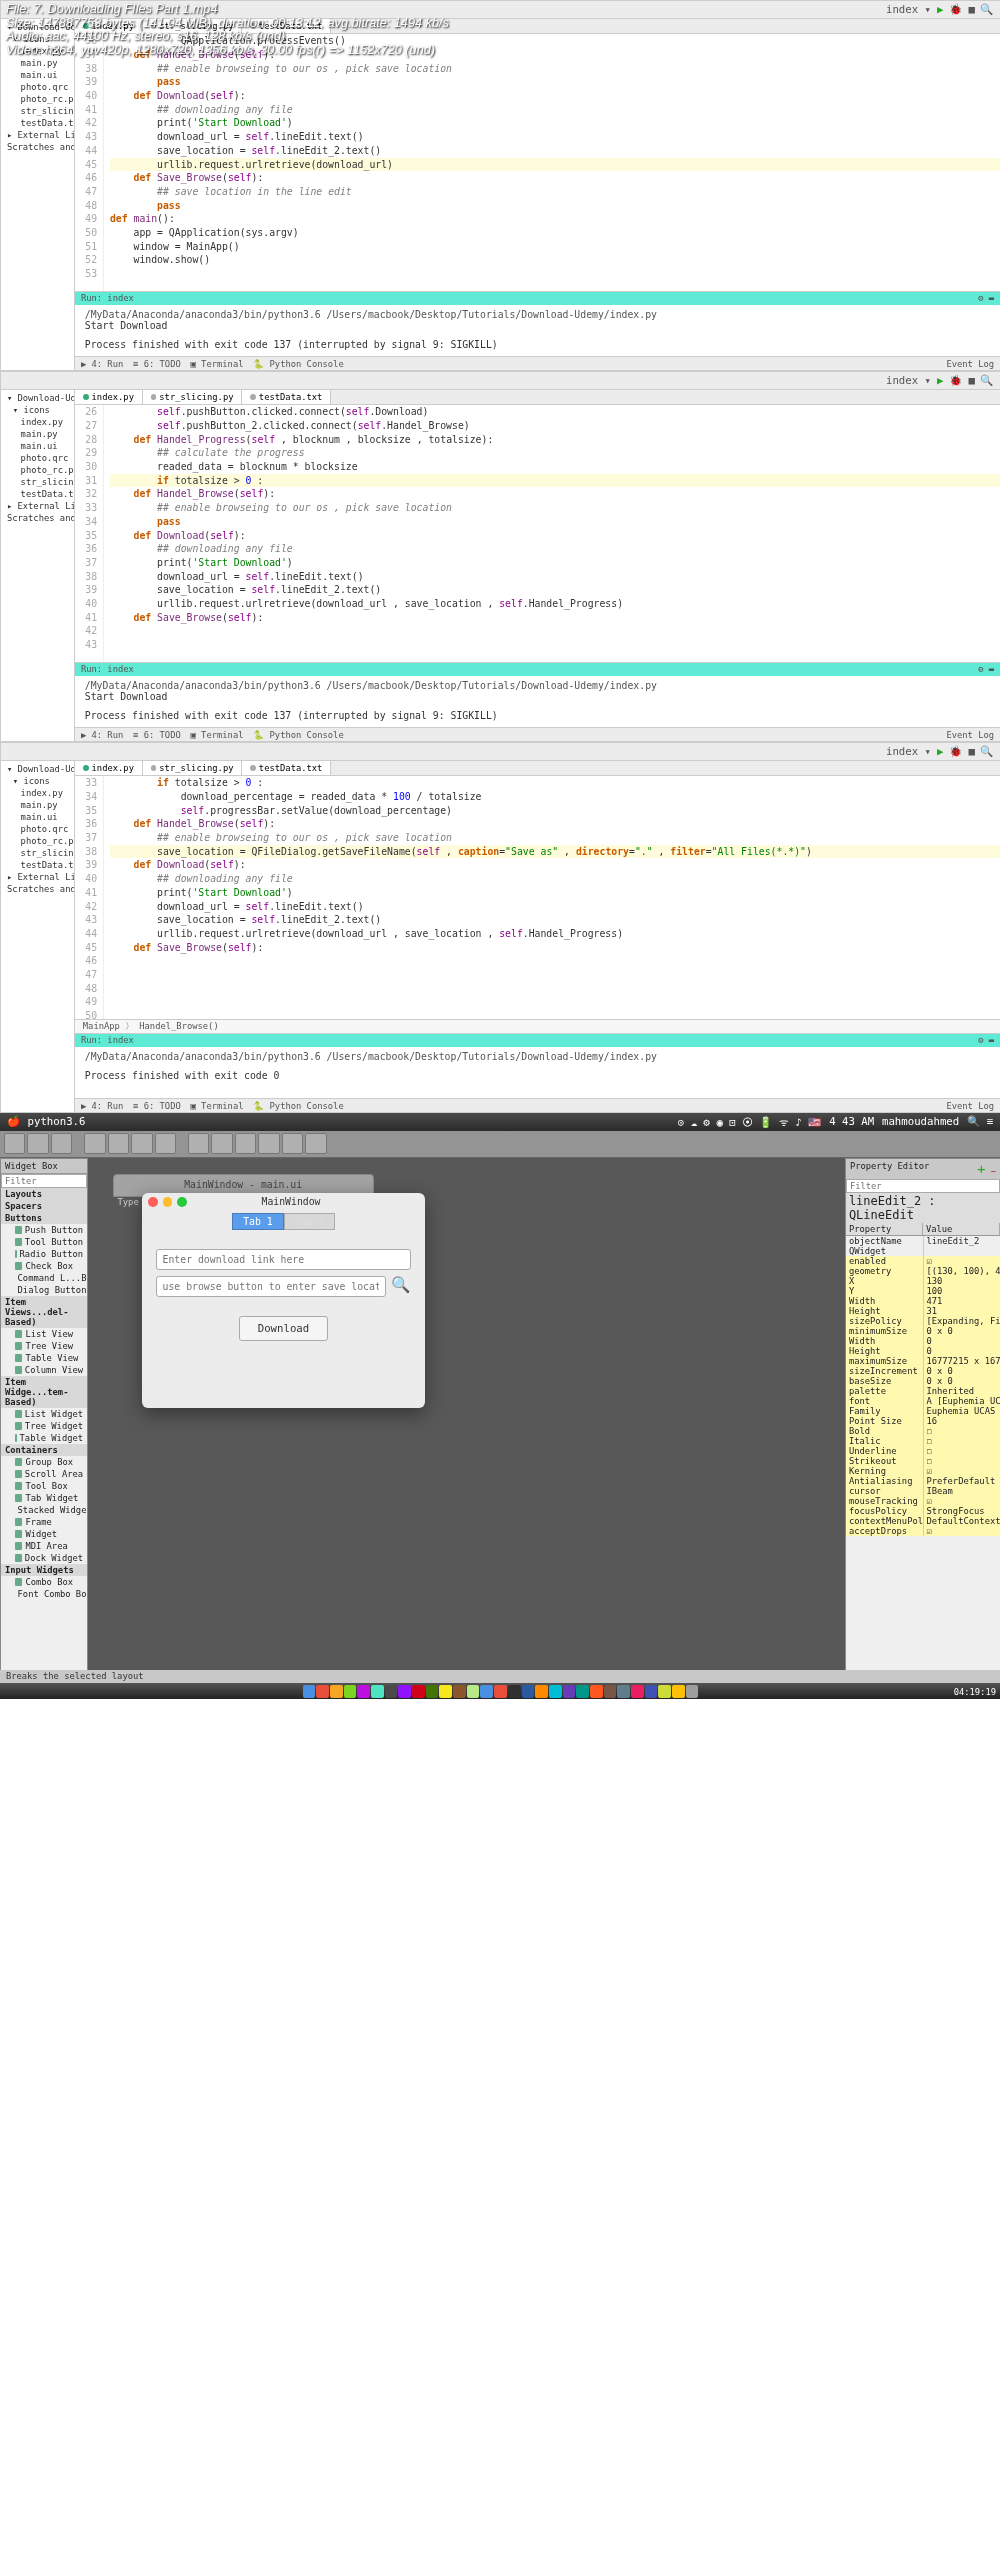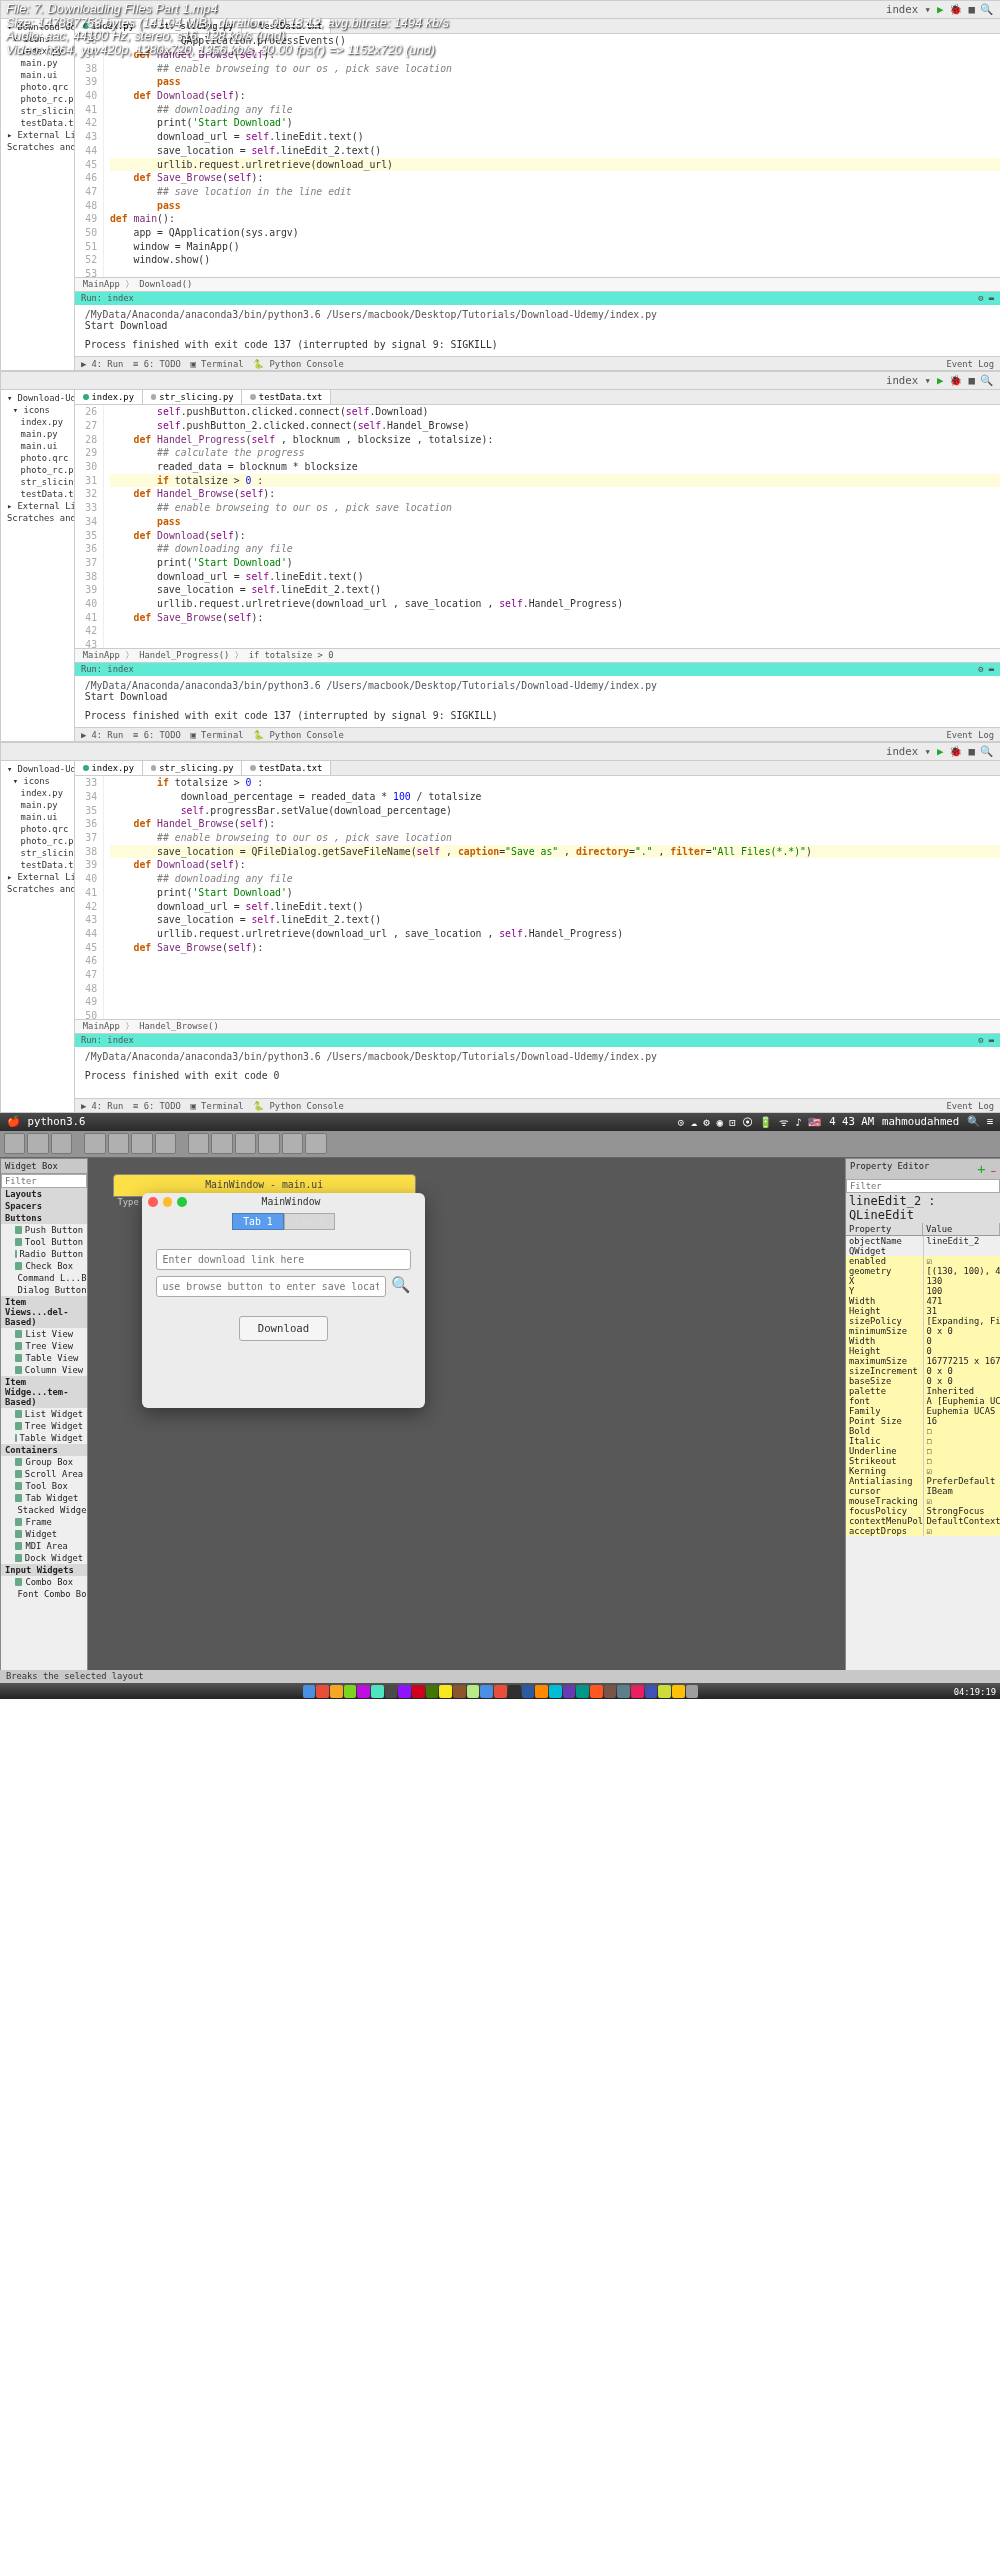--- a/index.html
+++ b/index.html
@@ -51,21 +51,21 @@
 .qt-wb-item .ic { width: 7.8px; height: 7.8px; background: #6a8; border-radius: 1px; }
 .qt-prop { position: absolute; right: 0; top: 45px; width: 156px; bottom: 15.6px; background: #efefef; border: 1px solid #888; color: #222; }
 .qt-prop-header { background: #c8c8c8; padding: 2px 3.9px; font-size: 8.8px; display: flex; justify-content: space-between; }
 .qt-prop-cols { display: flex; background: #ddd; border-bottom: 1px solid #999; font-size: 8.8px; }
 .qt-prop-cols div { flex: 1; padding: 1px 2.9px; border-right: 1px solid #aaa; }
 .qt-prop-row { display: flex; font-size: 8.8px; }
 .qt-prop-row.hl { background: #fff9b0; }
 .qt-prop-row .k { flex: 1; padding: 0 2.9px; overflow: hidden; white-space: nowrap; border-right: 1px solid #ccc; }
 .qt-prop-row .v { flex: 1; padding: 0 2.9px; overflow: hidden; white-space: nowrap; }
 .qt-canvas { position: absolute; left: 98px; right: 166px; top: 51px; background: #606060; }
-.qt-window { position: absolute; left: 14.7px; top: 9.8px; width: 303px; height: 23.5px; background: #fde047; border: 1px solid #888; border-radius: 3.9px 3.9px 0 0; }
+.qt-window { position: absolute; left: 14.7px; top: 9.8px; width: 261px; height: 23.5px; background: #a3a3a3; border: 1px solid #888; border-radius: 3.9px 3.9px 0 0; }
 .qt-window-title { text-align: center; font-size: 9.8px; color: #444; padding: 3.9px; }
 .qt-preview { position: absolute; left: 44px; top: 29px; width: 283px; height: 215px; background: #ececec; border-radius: 5.9px; box-shadow: 0 5.9px 19.5px rgba(0,0,0,0.4); }
 .qt-preview-titlebar { height: 17.6px; display: flex; align-items: center; padding: 0 5.9px; gap: 4.9px; }
 .qt-traffic { width: 9.8px; height: 9.8px; border-radius: 50%; }
 .qt-traffic.r { background: #ff5f56; }
 .qt-traffic.y { background: #ffbd2e; }
 .qt-traffic.g { background: #27c93f; }
 .qt-preview-title { flex: 1; text-align: center; font-size: 9.8px; color: #333; margin-right: 29px; }
 .qt-tabs { display: flex; justify-content: center; margin-top: 2px; }
 .qt-tab { padding: 2px 9.8px; font-size: 9.8px; background: #d8d8d8; border: 1px solid #aaa; }
@@ -133,21 +133,20 @@
             <div>47</div>
             <div>48</div>
             <div>49</div>
             <div>50</div>
             <div>51</div>
             <div>52</div>
             <div>53</div>
           </div>
           <div class="code"><div class="">            QApplication.processEvents() </div><div class=""></div><div class="">    <span class="kw">def</span> <span class="fn">Handel_Browse</span>(<span class="slf">self</span>):</div><div class="">        <span class="cmt">## enable browseing to our os , pick save location</span></div><div class="">        <span class="kw">pass</span></div><div class=""></div><div class="">    <span class="kw">def</span> <span class="fn">Download</span>(<span class="slf">self</span>):</div><div class="">        <span class="cmt">## downloading any file</span></div><div class="">        print(<span class="str">'Start Download'</span>)</div><div class=""></div><div class="">        download_url = <span class="slf">self</span>.lineEdit.text()</div><div class="">        save_location = <span class="slf">self</span>.lineEdit_2.text()</div><div class=""></div><div class=""></div><div class="hl">        urllib.request.urlretrieve(download_url)</div><div class=""></div><div class=""></div><div class="">    <span class="kw">def</span> <span class="fn">Save_Browse</span>(<span class="slf">self</span>):</div><div class="">        <span class="cmt">## save location in the line edit</span></div><div class="">        <span class="kw">pass</span></div><div class=""></div><div class=""></div><div class=""><span class="kw">def</span> <span class="fn">main</span>():</div><div class="">    app = QApplication(sys.argv)</div><div class="">    window = MainApp()</div><div class="">    window.show()</div></div>
         </div>
-        <div class="crumb">MainApp 〉 Download()</div>
         <div class="run-panel">
           <div class="run-header">
             <span>Run: index</span>
             <span>⚙ ▬</span>
           </div>
           <div class="run-body">
             <div class="path">/MyData/Anaconda/anaconda3/bin/python3.6 /Users/macbook/Desktop/Tutorials/Download-Udemy/index.py</div>
             <div>Start Download</div>
             <div style="margin-top:7.8px">Process finished with exit code 137 (interrupted by signal 9: SIGKILL)</div>
           </div>
@@ -210,21 +209,20 @@
             <div>37</div>
             <div>38</div>
             <div>39</div>
             <div>40</div>
             <div>41</div>
             <div>42</div>
             <div>43</div>
           </div>
           <div class="code"><div class="">        <span class="slf">self</span>.pushButton.clicked.connect(<span class="slf">self</span>.Download)</div><div class="">        <span class="slf">self</span>.pushButton_2.clicked.connect(<span class="slf">self</span>.Handel_Browse)</div><div class=""></div><div class="">    <span class="kw">def</span> <span class="fn">Handel_Progress</span>(<span class="slf">self</span> , blocknum , blocksize , totalsize):</div><div class="">        <span class="cmt">## calculate the progress</span></div><div class="">        readed_data = blocknum * blocksize</div><div class=""></div><div class="hl">        <span class="kw">if</span> totalsize &gt; <span class="num">0</span> :</div><div class=""></div><div class=""></div><div class=""></div><div class="">    <span class="kw">def</span> <span class="fn">Handel_Browse</span>(<span class="slf">self</span>):</div><div class="">        <span class="cmt">## enable browseing to our os , pick save location</span></div><div class="">        <span class="kw">pass</span></div><div class=""></div><div class="">    <span class="kw">def</span> <span class="fn">Download</span>(<span class="slf">self</span>):</div><div class="">        <span class="cmt">## downloading any file</span></div><div class="">        print(<span class="str">'Start Download'</span>)</div><div class=""></div><div class="">        download_url = <span class="slf">self</span>.lineEdit.text()</div><div class="">        save_location = <span class="slf">self</span>.lineEdit_2.text()</div><div class=""></div><div class=""></div><div class="">        urllib.request.urlretrieve(download_url , save_location , <span class="slf">self</span>.Handel_Progress)</div><div class=""></div><div class=""></div><div class="">    <span class="kw">def</span> <span class="fn">Save_Browse</span>(<span class="slf">self</span>):</div></div>
         </div>
-        <div class="crumb">MainApp 〉 Handel_Progress() 〉 if totalsize &gt; 0</div>
         <div class="run-panel">
           <div class="run-header">
             <span>Run: index</span>
             <span>⚙ ▬</span>
           </div>
           <div class="run-body">
             <div class="path">/MyData/Anaconda/anaconda3/bin/python3.6 /Users/macbook/Desktop/Tutorials/Download-Udemy/index.py</div>
             <div>Start Download</div>
             <div style="margin-top:7.8px">Process finished with exit code 137 (interrupted by signal 9: SIGKILL)</div>
           </div>

